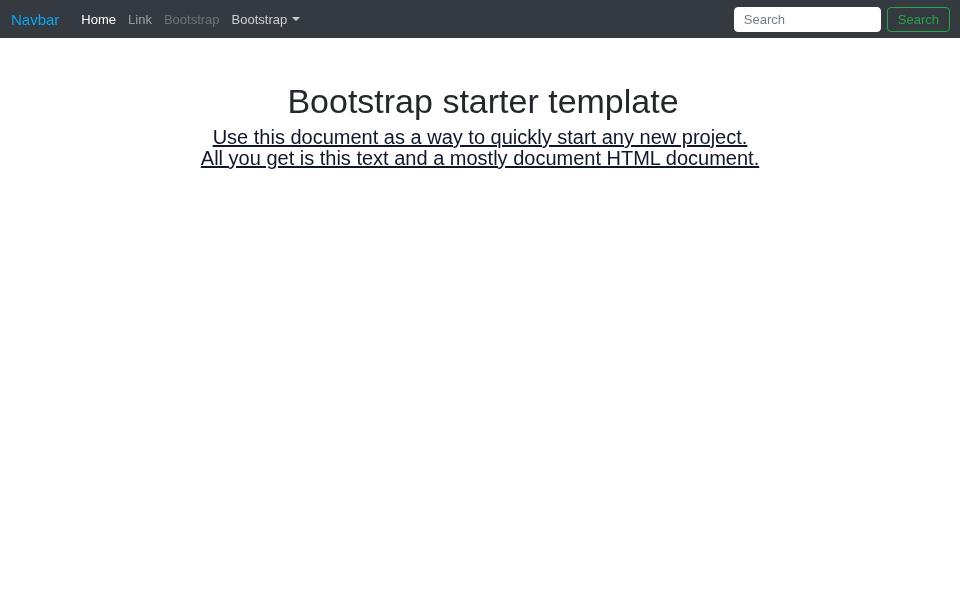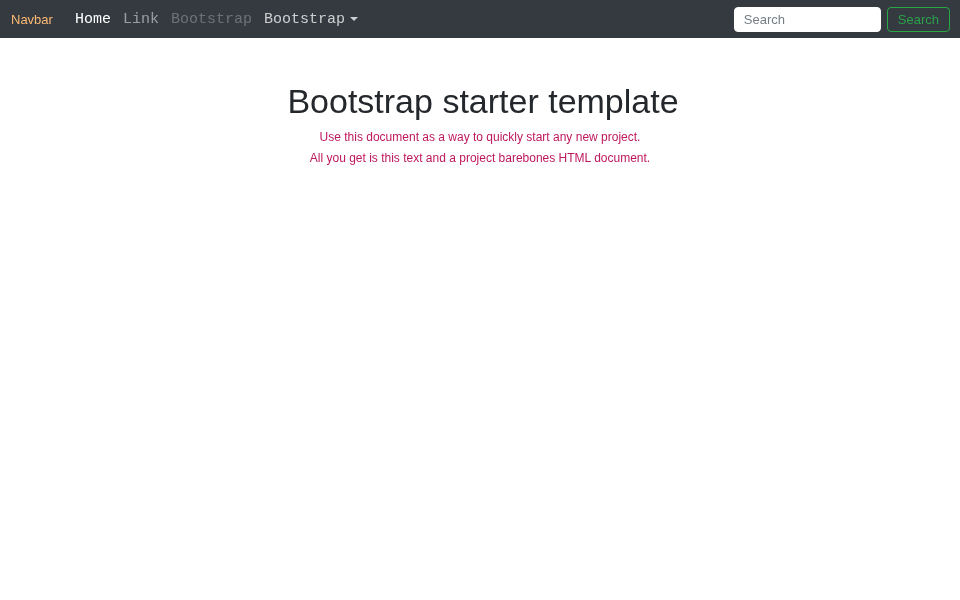--- a/index.html
+++ b/index.html
@@ -12,39 +12,38 @@
 
   
   .navbar {
     width: 960px; height: 38px;
     background: #343a40;
     display: flex;
     align-items: center;
     padding: 0 10px 0 11px;
   }
   .brand {
-    color: #fdba74;
-    font-size: 13px;
+    color: #0ea5e9;
+    font-size: 15px;
     margin-right: 16px;
     text-decoration: none;
     white-space: nowrap;
     cursor: pointer;
   }
   .nav {
     display: flex;
     align-items: center;
     flex: 1 1 auto;
   }
   .nav-link {
-    font-size: 15px;
+    font-size: 13px;
     padding: 3px 6px;
     text-decoration: none;
     white-space: nowrap;
     cursor: pointer;
-    font-family: Liberation Mono, monospace;
   }
   .nav-link.active   { color: #ffffff; }
   .nav-link.normal   { color: rgba(255,255,255,0.5); text-align: center; }
   .nav-link.disabled { color: rgba(255,255,255,0.28); cursor: default; }
   .nav-link.dropdown { color: rgba(255,255,255,0.75); display: inline-flex; align-items: center; }
   .caret {
     display: inline-block;
     width: 0; height: 0;
     margin-left: 5px;
     border-left: 4px solid transparent;
@@ -89,24 +88,25 @@
   .page-title {
     font-size: 34px;
     line-height: 1.12;
     font-weight: 500;
     color: #24282c;
     letter-spacing: 0;
     margin-bottom: 7px;
     padding-left: 6px;
   }
   .lead {
-    font-size: 12px;
+    font-size: 20px;
     line-height: 21px;
-    color: #be185d;
+    color: #0f172a;
     font-weight: 400;
+    text-decoration: underline;
   }
 </style>
 </head>
 <body>
 
 <nav class="navbar">
   <a class="brand">Navbar</a>
 
   <div class="nav">
     <a class="nav-link active">Home</a>
@@ -121,15 +121,15 @@
   <form class="search-form">
     <input class="search-input" type="text" placeholder="Search" style="">
     <button class="search-btn" type="submit">Search</button>
   </form>
 </nav>
 
 <main class="main">
   <h1 class="page-title">Bootstrap starter template</h1>
   <p class="lead">
     <span>Use this document as a way to quickly start any new project.</span><br>
-    <span>All you get is this text and a project barebones HTML document.</span>
+    <span>All you get is this text and a mostly document HTML document.</span>
   </p>
 </main>
 
 </body></html>

